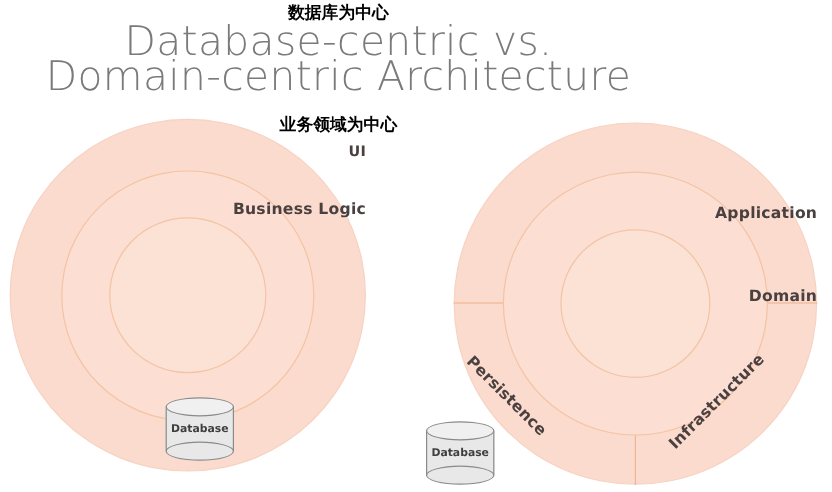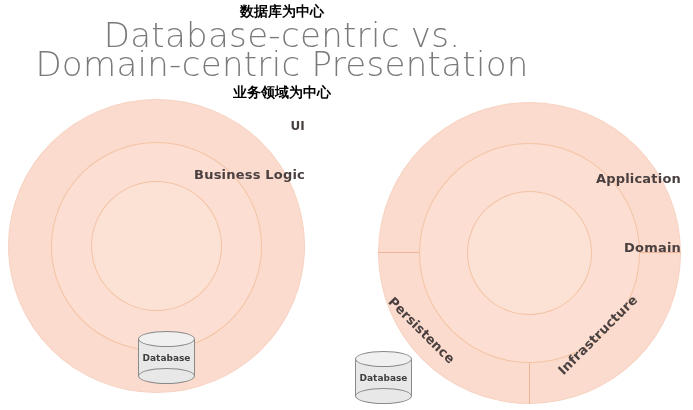--- a/index.html
+++ b/index.html
@@ -36,21 +36,21 @@
   #main-title {
     font-family: "DejaVu Sans", sans-serif;
     font-size: 34px;
     font-weight: 300;
     color: #7a7a7a;
     line-height: 29px;
     letter-spacing: 0.3px;
     margin-top: 1px;
   }
   #main-title .tl { display: block; }
-  #title-domain-annotation { margin-top: 4px; }
+  #title-domain-annotation { margin-top: 16px; }
 
   
   .ring {
     position: absolute;
     border-radius: 50%;
     box-sizing: border-box;
   }
   .ring-outer {
     background: #fbdbcd;
     border: 1px solid #f7d2c2;
@@ -214,21 +214,21 @@
   #db-bottom-center .db-label { font-size: 9px; }
 </style>
 </head>
 <body>
 
 <div id="title-block">
   <div id="title-db-annotation" class="cn-annotation">数据库为中心</div>
 
   <div id="main-title">
     <span class="tl">Database-centric vs.</span>
-    <span class="tl">Domain-centric Presentation</span>
+    <span class="tl">Domain-centric Architecture</span>
   </div>
 
   <div id="title-domain-annotation" class="cn-annotation">业务领域为中心</div>
 </div>
 
 <div id="left-diagram">
 
   <div id="left-outer-ring" class="ring ring-outer"></div>
 
   <div id="left-mid-ring" class="ring ring-mid"></div>

